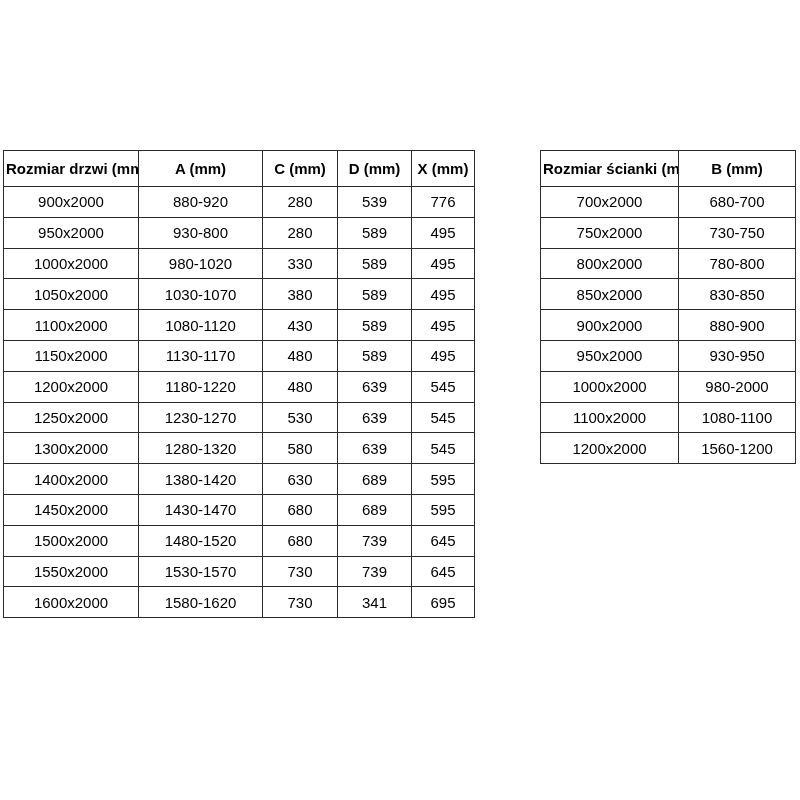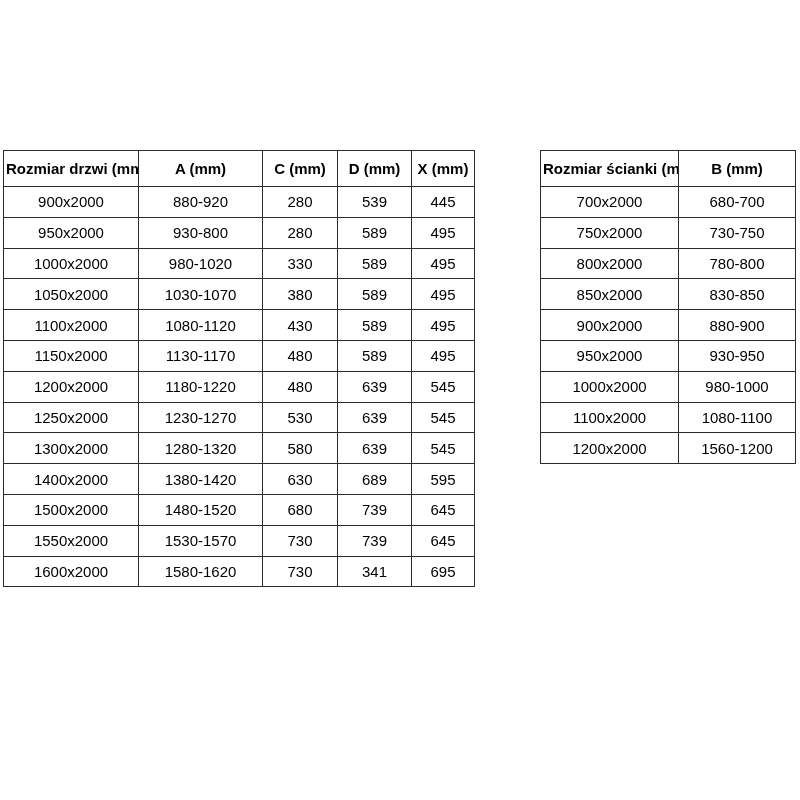--- a/index.html
+++ b/index.html
@@ -60,21 +60,21 @@
           <th>D (mm)</th>
           <th>X (mm)</th>
         </tr>
       </thead>
       <tbody>
         <tr>
           <td>900x2000</td>
           <td>880-920</td>
           <td>280</td>
           <td>539</td>
-          <td>445</td>
+          <td>776</td>
         </tr>
         <tr>
           <td>950x2000</td>
           <td>930-800</td>
           <td>280</td>
           <td>589</td>
           <td>495</td>
         </tr>
         <tr>
           <td>1000x2000</td>
@@ -122,20 +122,27 @@
           <td>1300x2000</td>
           <td>1280-1320</td>
           <td>580</td>
           <td>639</td>
           <td>545</td>
         </tr>
         <tr>
           <td>1400x2000</td>
           <td>1380-1420</td>
           <td>630</td>
+          <td>689</td>
+          <td>595</td>
+        </tr>
+        <tr>
+          <td>1450x2000</td>
+          <td>1430-1470</td>
+          <td>680</td>
           <td>689</td>
           <td>595</td>
         </tr>
         <tr>
           <td>1500x2000</td>
           <td>1480-1520</td>
           <td>680</td>
           <td>739</td>
           <td>645</td>
         </tr>
@@ -187,21 +194,21 @@
         <tr>
           <td>900x2000</td>
           <td>880-900</td>
         </tr>
         <tr>
           <td>950x2000</td>
           <td>930-950</td>
         </tr>
         <tr>
           <td>1000x2000</td>
-          <td>980-1000</td>
+          <td>980-2000</td>
         </tr>
         <tr>
           <td>1100x2000</td>
           <td>1080-1100</td>
         </tr>
         <tr>
           <td>1200x2000</td>
           <td>1560-1200</td>
         </tr>
       </tbody>

